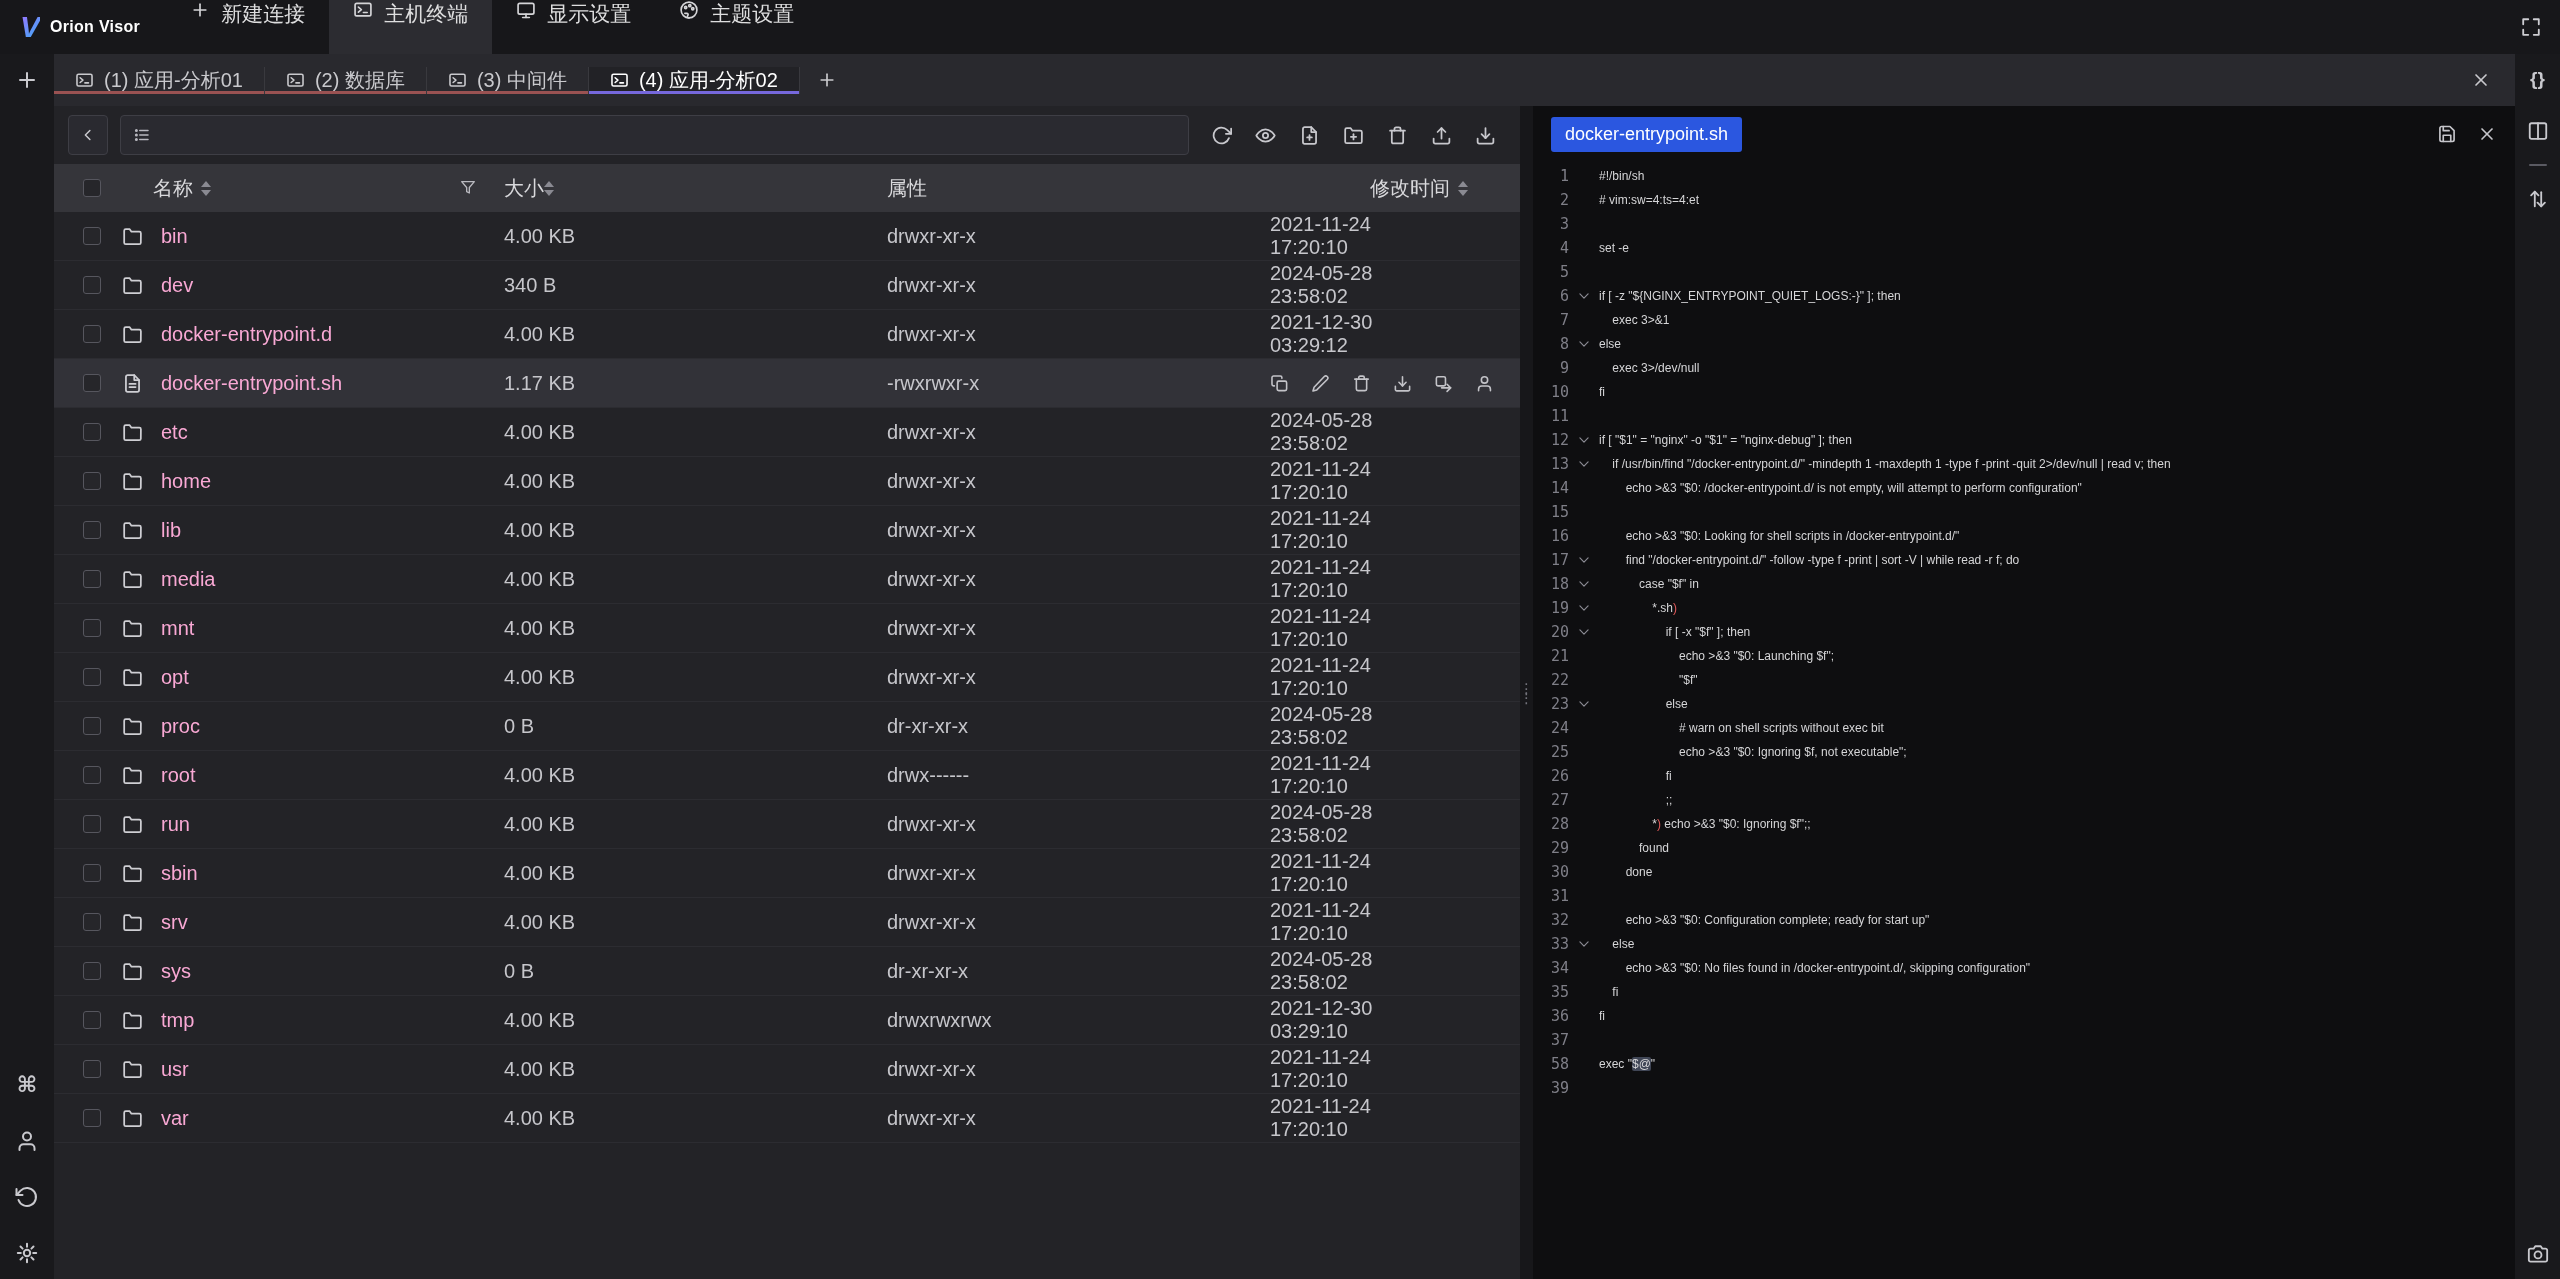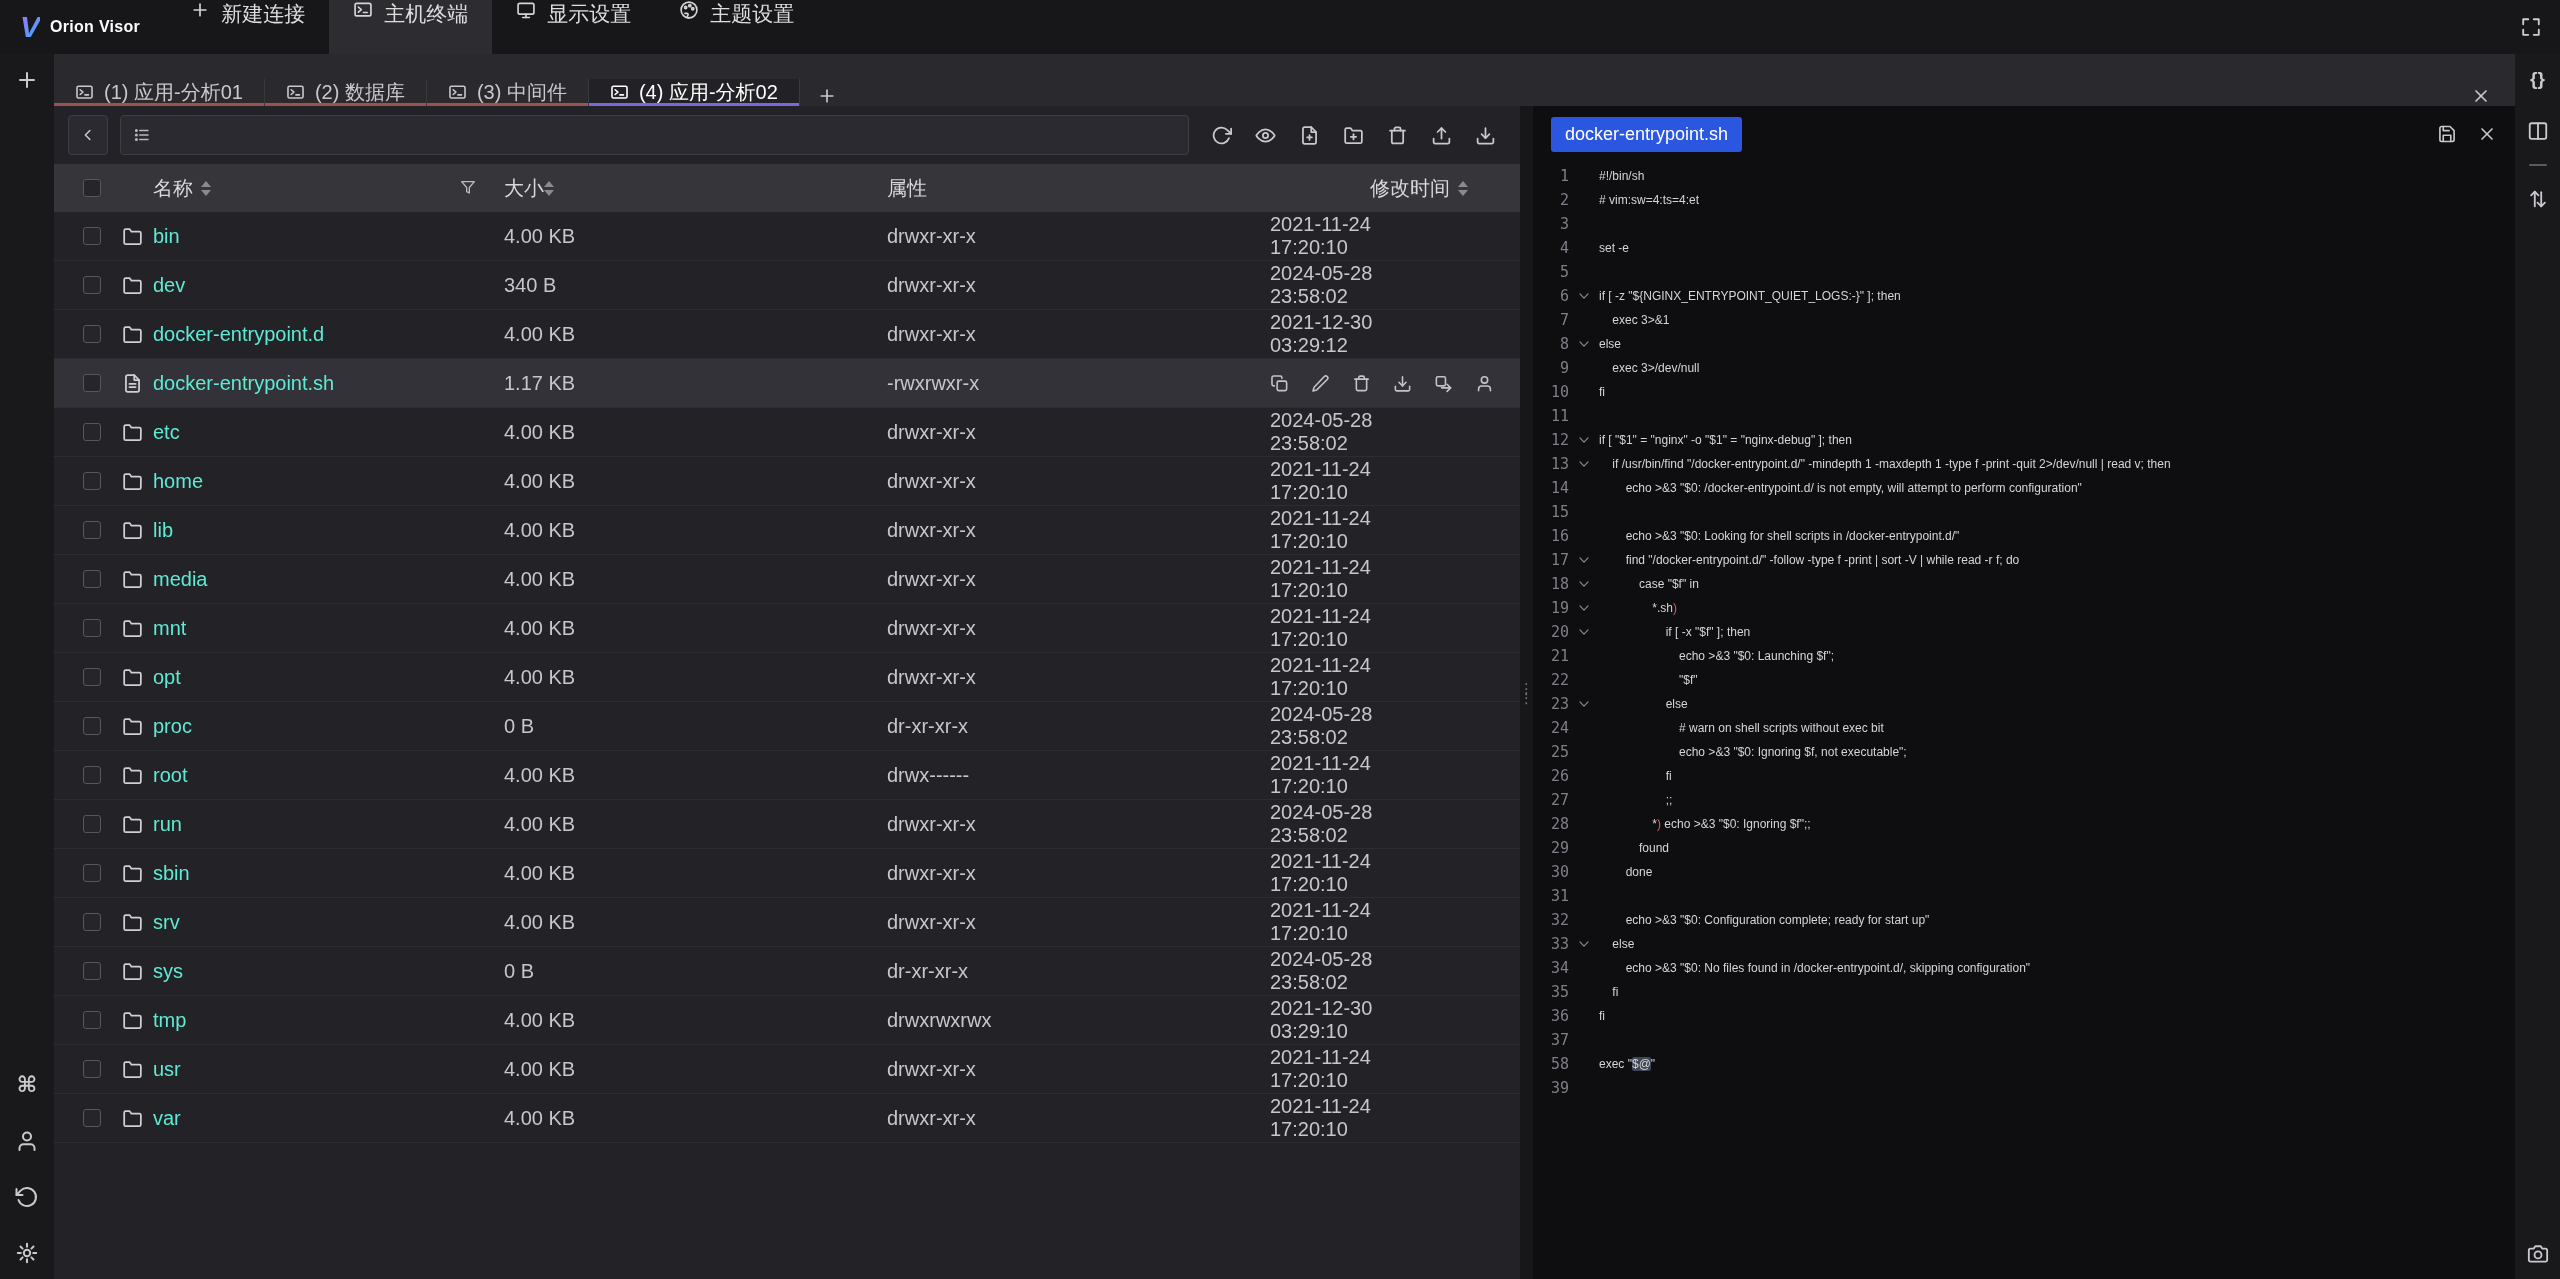--- a/index.html
+++ b/index.html
@@ -25,21 +25,21 @@
   
   .shell{flex:1;display:flex;min-height:0}
   .rail{width:54px;flex:none;background:#19191c;display:flex;flex-direction:column;align-items:center;padding:14px 0}
   .rail .ic,.rail .ic-text{width:24px;height:24px;color:#c9c9ce;cursor:pointer;font-size:22px}
   .rail-spacer{flex:1}
   .rail-bottom{display:flex;flex-direction:column;gap:32px;align-items:center}
 
   .center{flex:1;min-width:0;display:flex;flex-direction:column}
 
   
-  .tabbar{height:52px;flex:none;background:#29292e;display:flex;align-items:flex-end}
+  .tabbar{height:52px;flex:none;background:#29292e;display:flex;align-items:center}
   .tab{position:relative;display:flex;align-items:center;gap:10px;padding:0 21px;font-size:20px;color:#c9c9cd;border-right:1px solid #39393e;cursor:pointer;white-space:nowrap}
   .tab.active{background:#222226;color:#fff}
   .tab .ic{width:19px;height:19px}
   .tab-underline{position:absolute;left:0;right:0;bottom:0;height:3px}
   .tab-add{display:flex;align-items:center;justify-content:center;width:54px;color:#c9c9cd;cursor:pointer}
   .tab-add .ic{width:20px;height:20px}
   .tabbar-spacer{flex:1}
   .tabbar-close{display:flex;align-items:center;padding:0 24px;color:#c9c9ce;cursor:pointer}
   .tabbar-close .ic{width:20px;height:20px}
 
@@ -68,21 +68,21 @@
   .thead .cell-mtime{padding-right:52px}
   .sorter{display:inline-flex;flex-direction:column;gap:3px;cursor:pointer}
   .tri-up{width:0;height:0;border-left:5px solid transparent;border-right:5px solid transparent;border-bottom:6px solid #8a8a92}
   .tri-down{width:0;height:0;border-left:5px solid transparent;border-right:5px solid transparent;border-top:6px solid #8a8a92}
   .funnel-slot{margin-left:auto;margin-right:28px;color:#b9b9bf;cursor:pointer}
   .funnel-slot .ic{width:16px;height:16px}
 
   .tbody{flex:1;overflow:hidden}
   .frow{height:49px;flex:none;display:flex;align-items:center;padding-left:29px;border-bottom:1px solid #2c2c31;font-size:20px;color:#d6d6da;cursor:pointer}
   .frow.selected{background:#323238}
-  .frow .cell-name{gap:10px;color:#5eead4}
+  .frow .cell-name{gap:18px;color:#f9a8d4}
   .frow .cell-name .ic{width:21px;height:21px;color:#cfcfd4}
   .frow .cell-size,.frow .cell-attr,.frow .cell-mtime{color:#c6c6cb}
   .row-actions{flex:1;display:flex;align-items:center;justify-content:flex-end;gap:22px;padding-right:50px;color:#c3c3c8}
   .row-actions .ic{width:19px;height:19px;cursor:pointer}
 
   
   .splitter{width:13px;flex:none;background:#17171a;display:flex;align-items:center;justify-content:center;cursor:col-resize}
   .splitter-dots{color:#73737b;font-size:15px;line-height:9px;text-align:center}
   .splitter-dots::after{content:"\22EE\A\22EE";white-space:pre}
 

